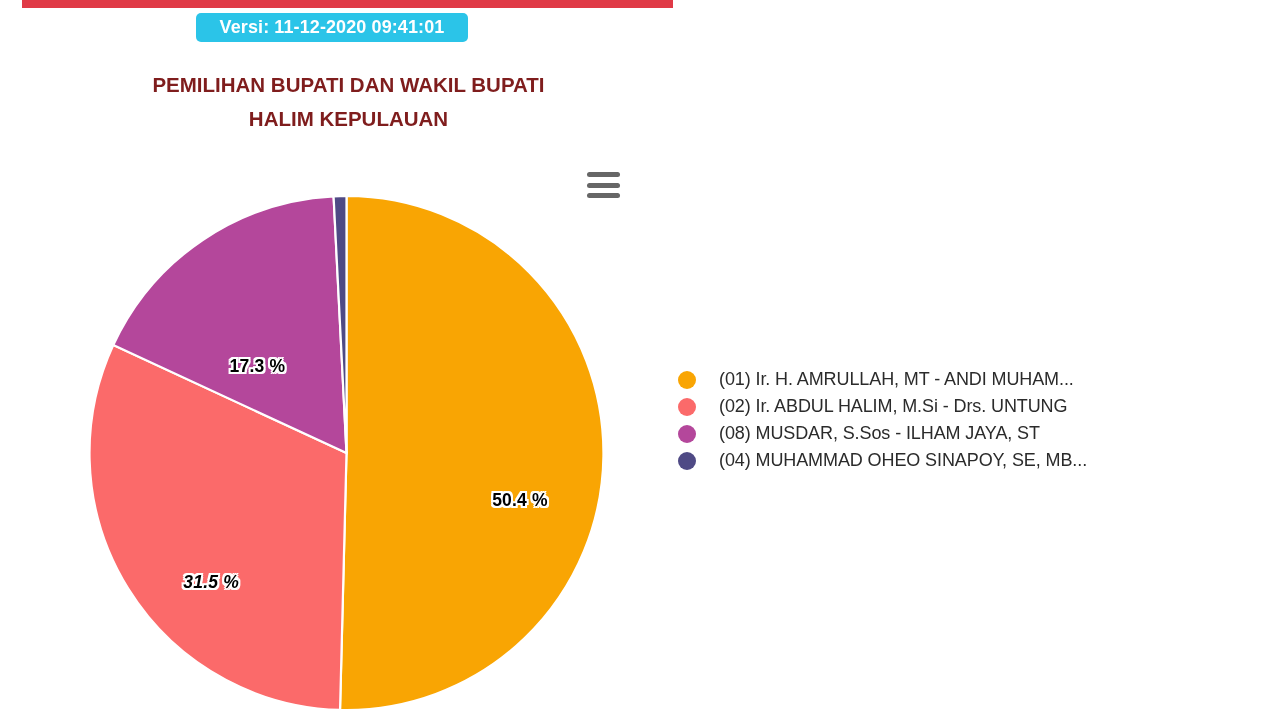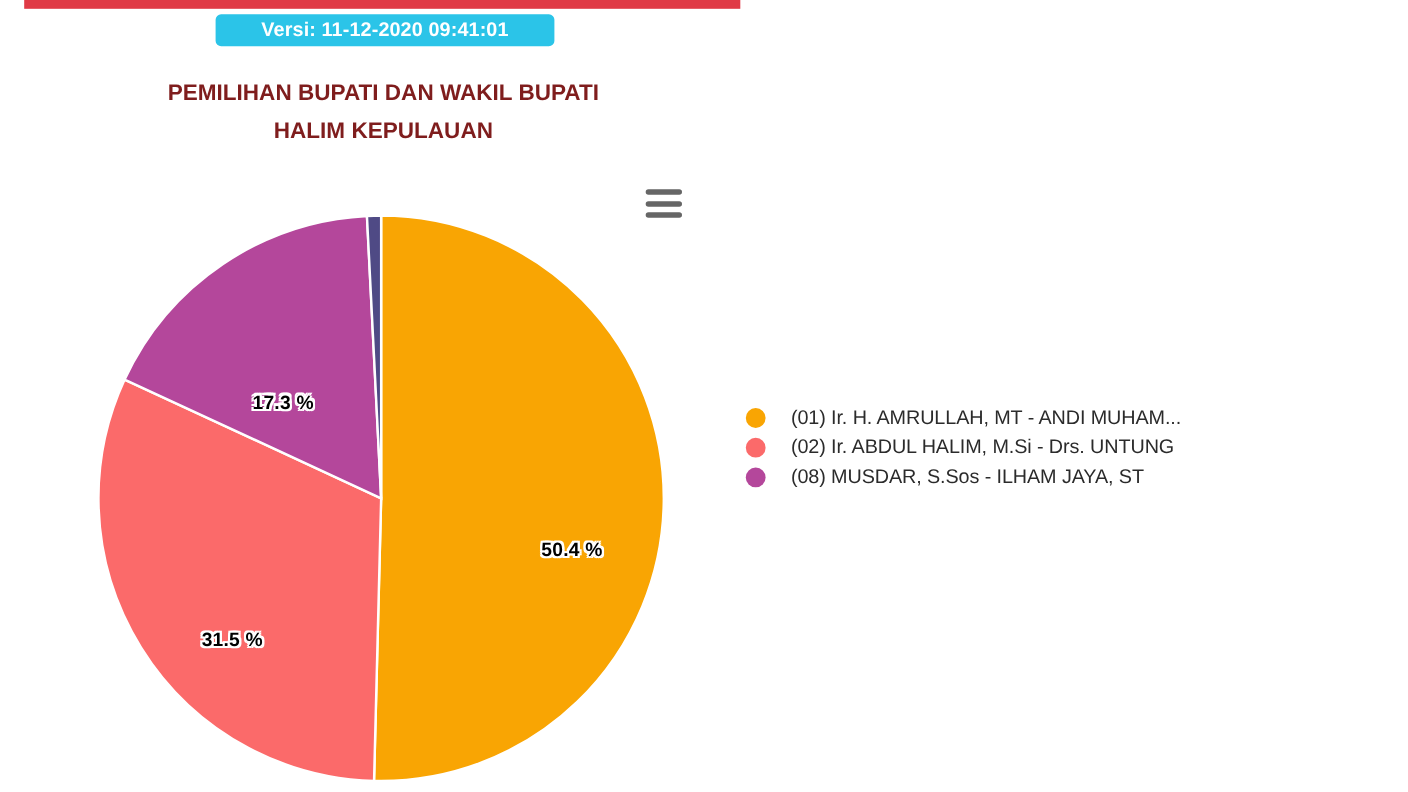--- a/index.html
+++ b/index.html
@@ -25,21 +25,21 @@
     width: 651px;
     height: 8px;
     background: #e03a46;
   }
 
   
   .version-badge {
     position: absolute;
     left: 196px;
     top: 13px;
-    width: 308px;
+    width: 272px;
     height: 29px;
     background: #2bc4e8;
     border-radius: 5px;
     display: flex;
     align-items: center;
     justify-content: center;
     color: #ffffff;
     font-size: 18px;
     font-weight: 700;
     letter-spacing: 0.1px;
@@ -164,31 +164,35 @@
   <svg class="pie-svg" width="697" height="720" viewBox="0 0 697 720">
     <g id="pie-slices">
         <path d="M 346.5 453 L 346.50 196.00 A 257 257 0 1 1 340.04 709.92 Z" fill="#f9a503" class="slice"></path>
         <path d="M 346.5 453 L 340.04 709.92 A 257 257 0 0 1 113.28 345.04 Z" fill="#fb6a6a" class="slice"></path>
         <path d="M 346.5 453 L 113.28 345.04 A 257 257 0 0 1 333.59 196.32 Z" fill="#b4479b" class="slice"></path>
         <path d="M 346.5 453 L 333.59 196.32 A 257 257 0 0 1 346.50 196.00 Z" fill="#4f4a85" class="slice"></path>
       </g>
   </svg>
   <div id="pie-labels">
       <div class="pie-label" style="left: 520px; top: 455px;">50.4 %</div>
-      <div class="pie-label" style="left: 211.2px; top: 537.1px;">31.5 %</div>
+      <div class="pie-label" style="left: 211.2px; top: 537.1px; font-style: italic;">31.5 %</div>
       <div class="pie-label" style="left: 257.4px; top: 320.9px;">17.3 %</div>
     </div>
 </div>
 
 <div class="legend" id="legend">
     <div class="legend-item">
       <span class="legend-swatch" style="background: rgb(249, 165, 3);"></span>
       <span class="legend-label">(01) Ir. H. AMRULLAH, MT - ANDI MUHAM...</span>
     </div>
     <div class="legend-item">
       <span class="legend-swatch" style="background: rgb(251, 106, 106);"></span>
       <span class="legend-label">(02) Ir. ABDUL HALIM, M.Si - Drs. UNTUNG</span>
     </div>
     <div class="legend-item">
       <span class="legend-swatch" style="background: rgb(180, 71, 155);"></span>
       <span class="legend-label">(08) MUSDAR, S.Sos - ILHAM JAYA, ST</span>
     </div>
+    <div class="legend-item">
+      <span class="legend-swatch" style="background: rgb(79, 74, 133);"></span>
+      <span class="legend-label">(04) MUHAMMAD OHEO SINAPOY, SE, MB...</span>
+    </div>
   </div>
 
 </body></html>

